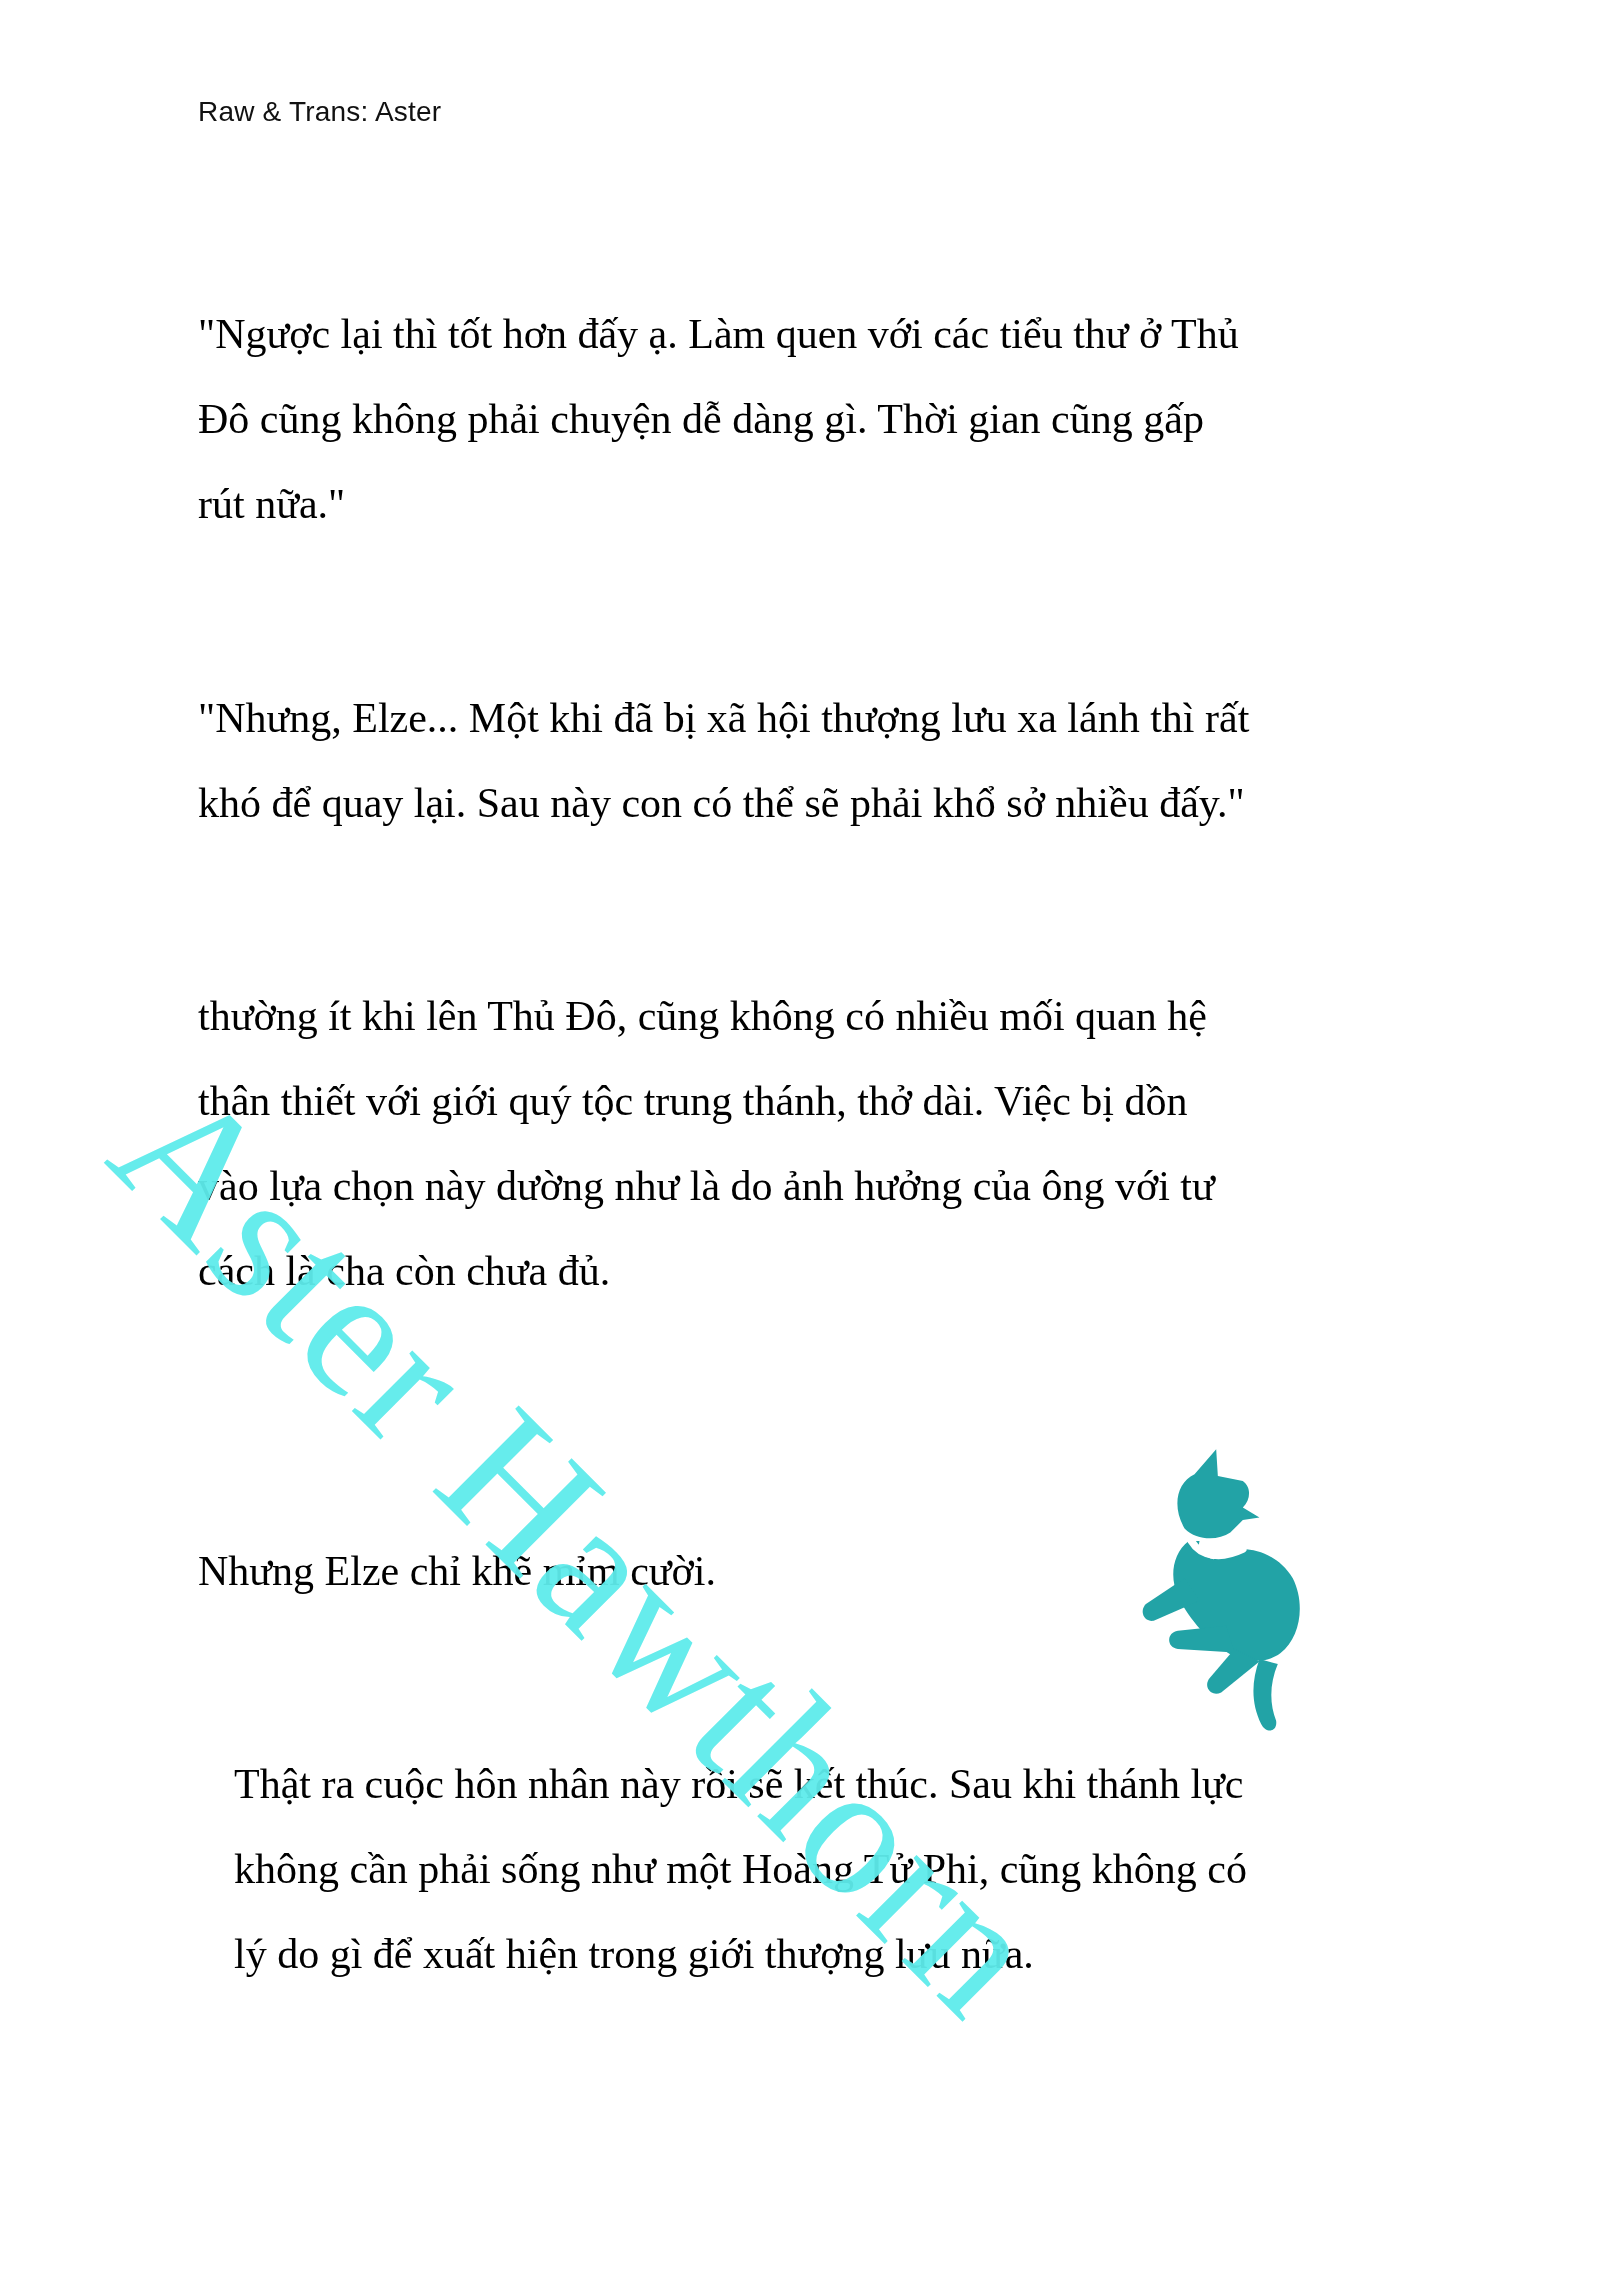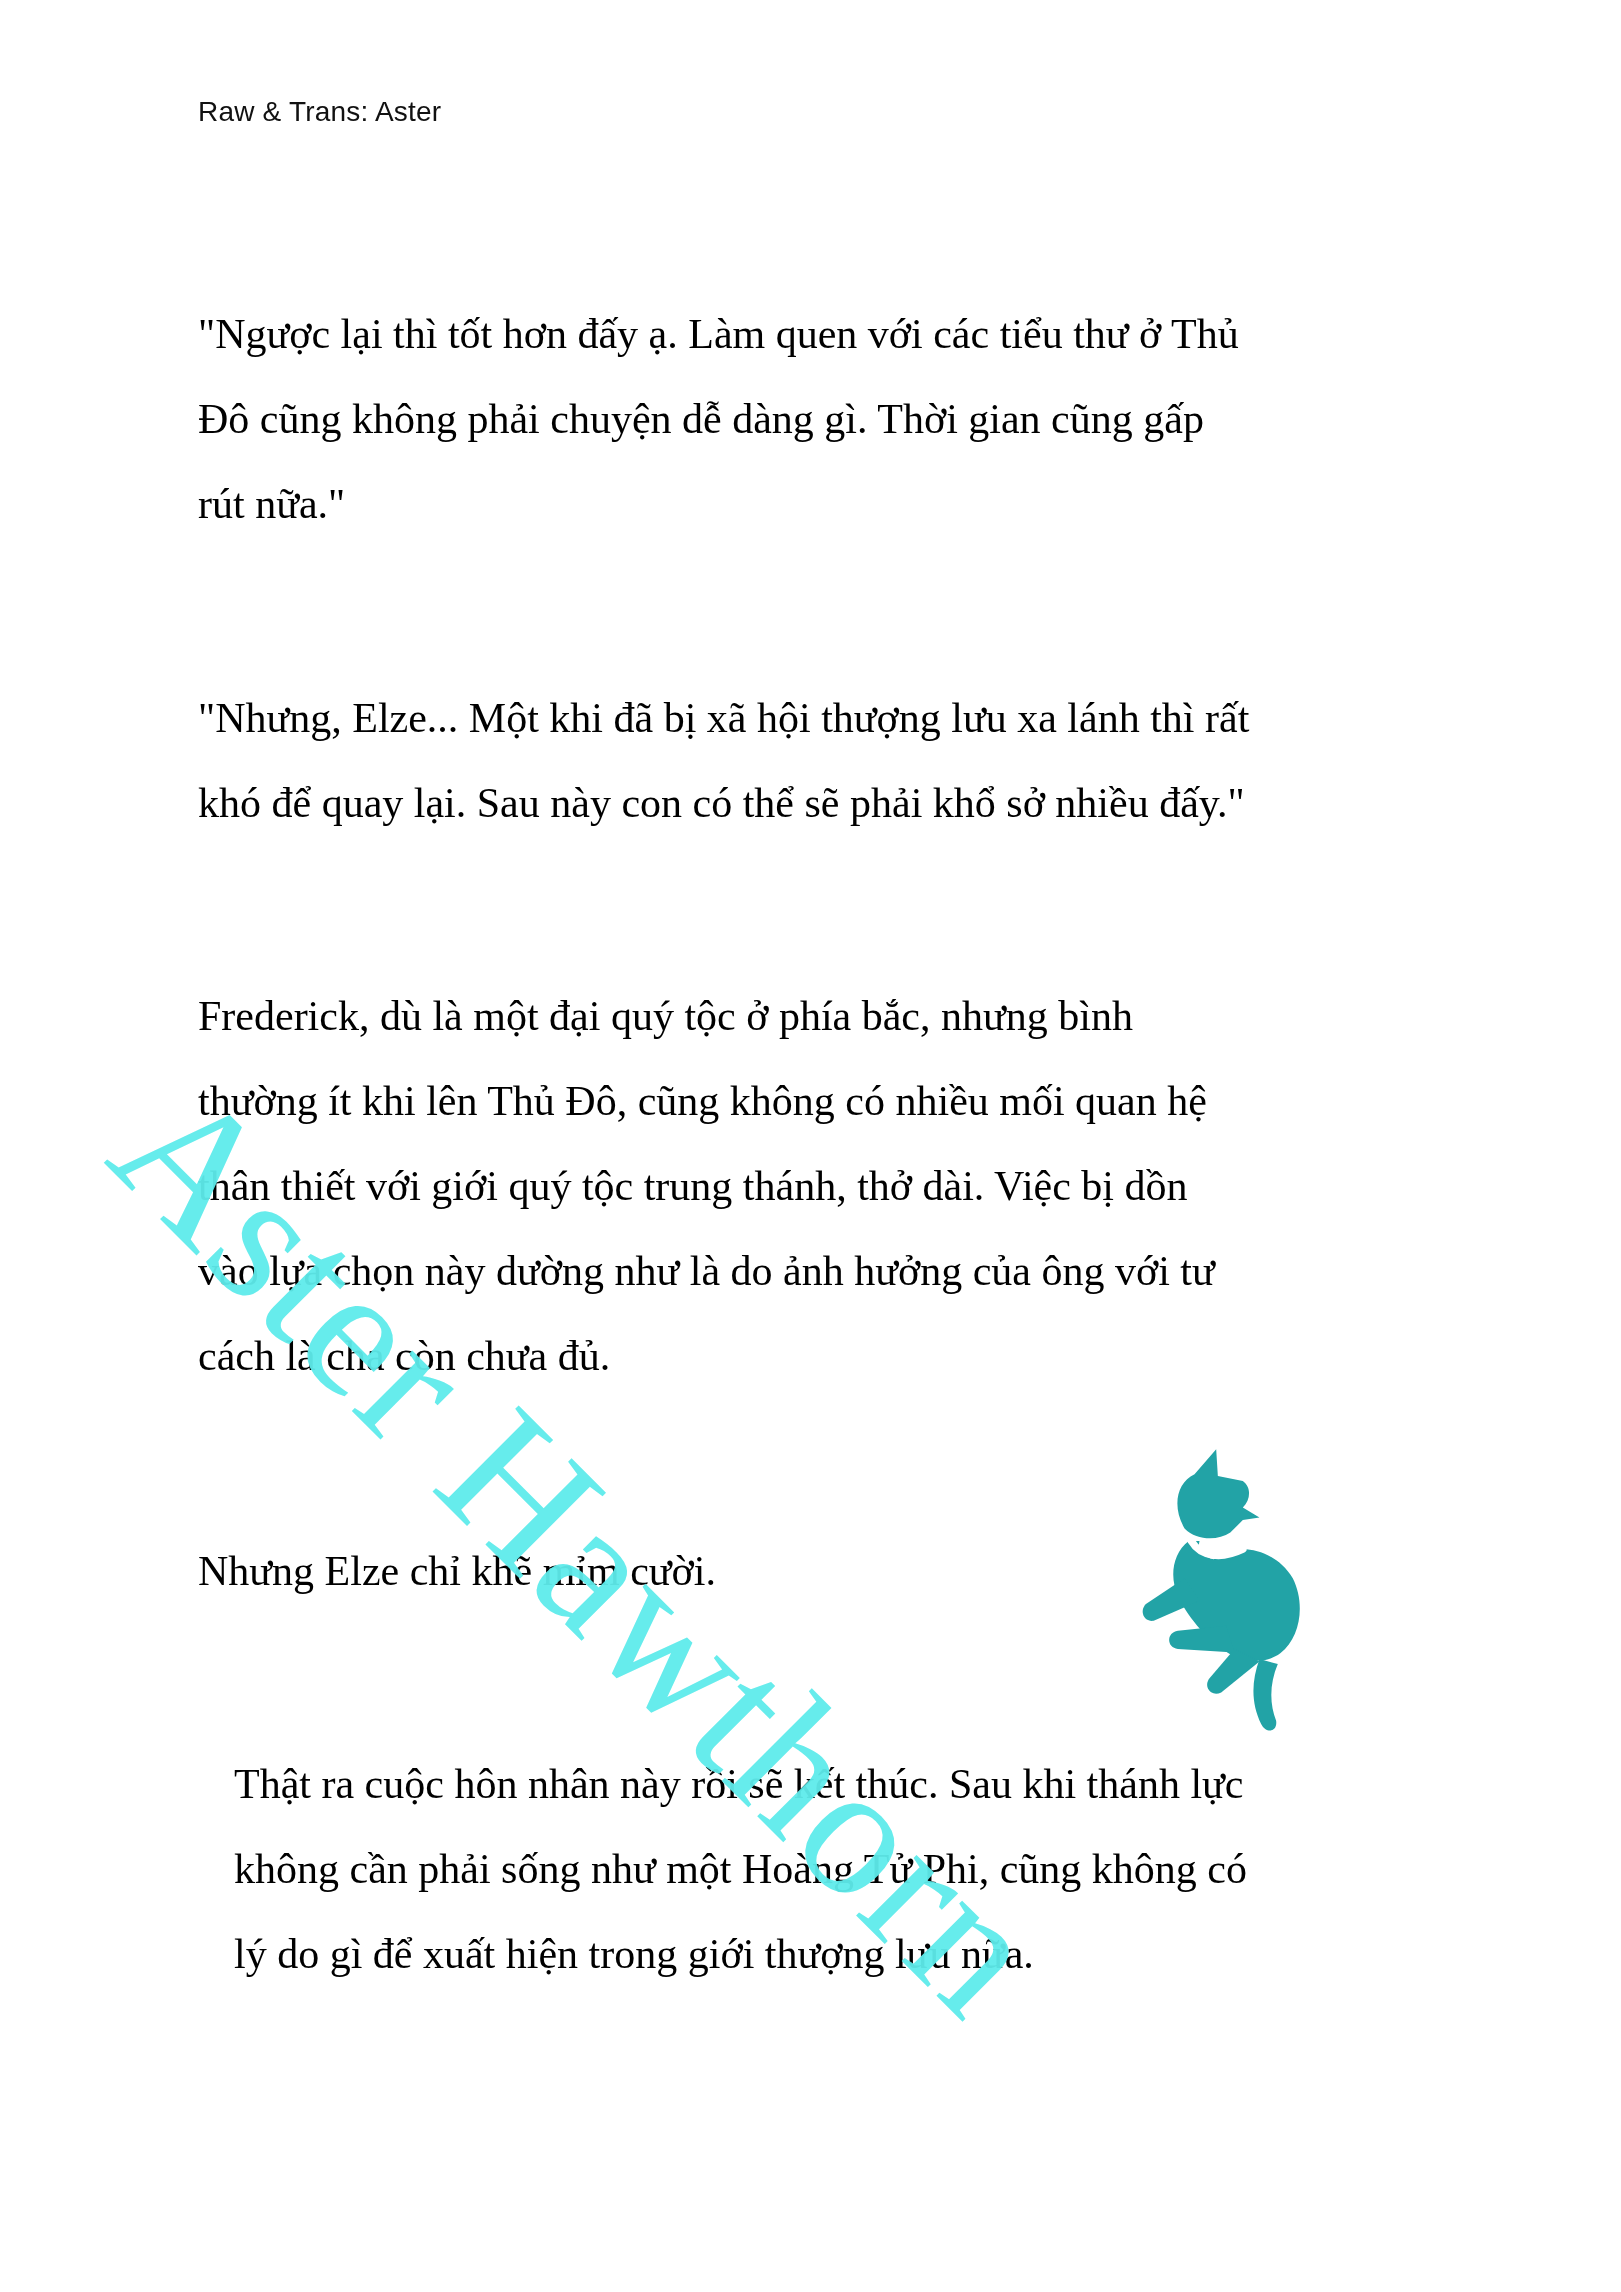--- a/index.html
+++ b/index.html
@@ -79,21 +79,20 @@
     <span class="line">Đô cũng không phải chuyện dễ dàng gì. Thời gian cũng gấp</span>
     <span class="line">rút nữa."</span>
   </div>
 
   <div class="para" style="top: 676px;">
     <span class="line">"Nhưng, Elze... Một khi đã bị xã hội thượng lưu xa lánh thì rất</span>
     <span class="line">khó để quay lại. Sau này con có thể sẽ phải khổ sở nhiều đấy."</span>
   </div>
 
   <div class="para" style="top: 974px;">
-    <span class="line">Frederick, dù là một đại quý tộc ở phía bắc, nhưng bình</span>
     <span class="line">thường ít khi lên Thủ Đô, cũng không có nhiều mối quan hệ</span>
     <span class="line">thân thiết với giới quý tộc trung thánh, thở dài. Việc bị dồn</span>
     <span class="line">vào lựa chọn này dường như là do ảnh hưởng của ông với tư</span>
     <span class="line">cách là cha còn chưa đủ.</span>
   </div>
 
   <div class="para" style="top: 1529px;">
     <span class="line">Nhưng Elze chỉ khẽ mỉm cười.</span>
   </div>
 

